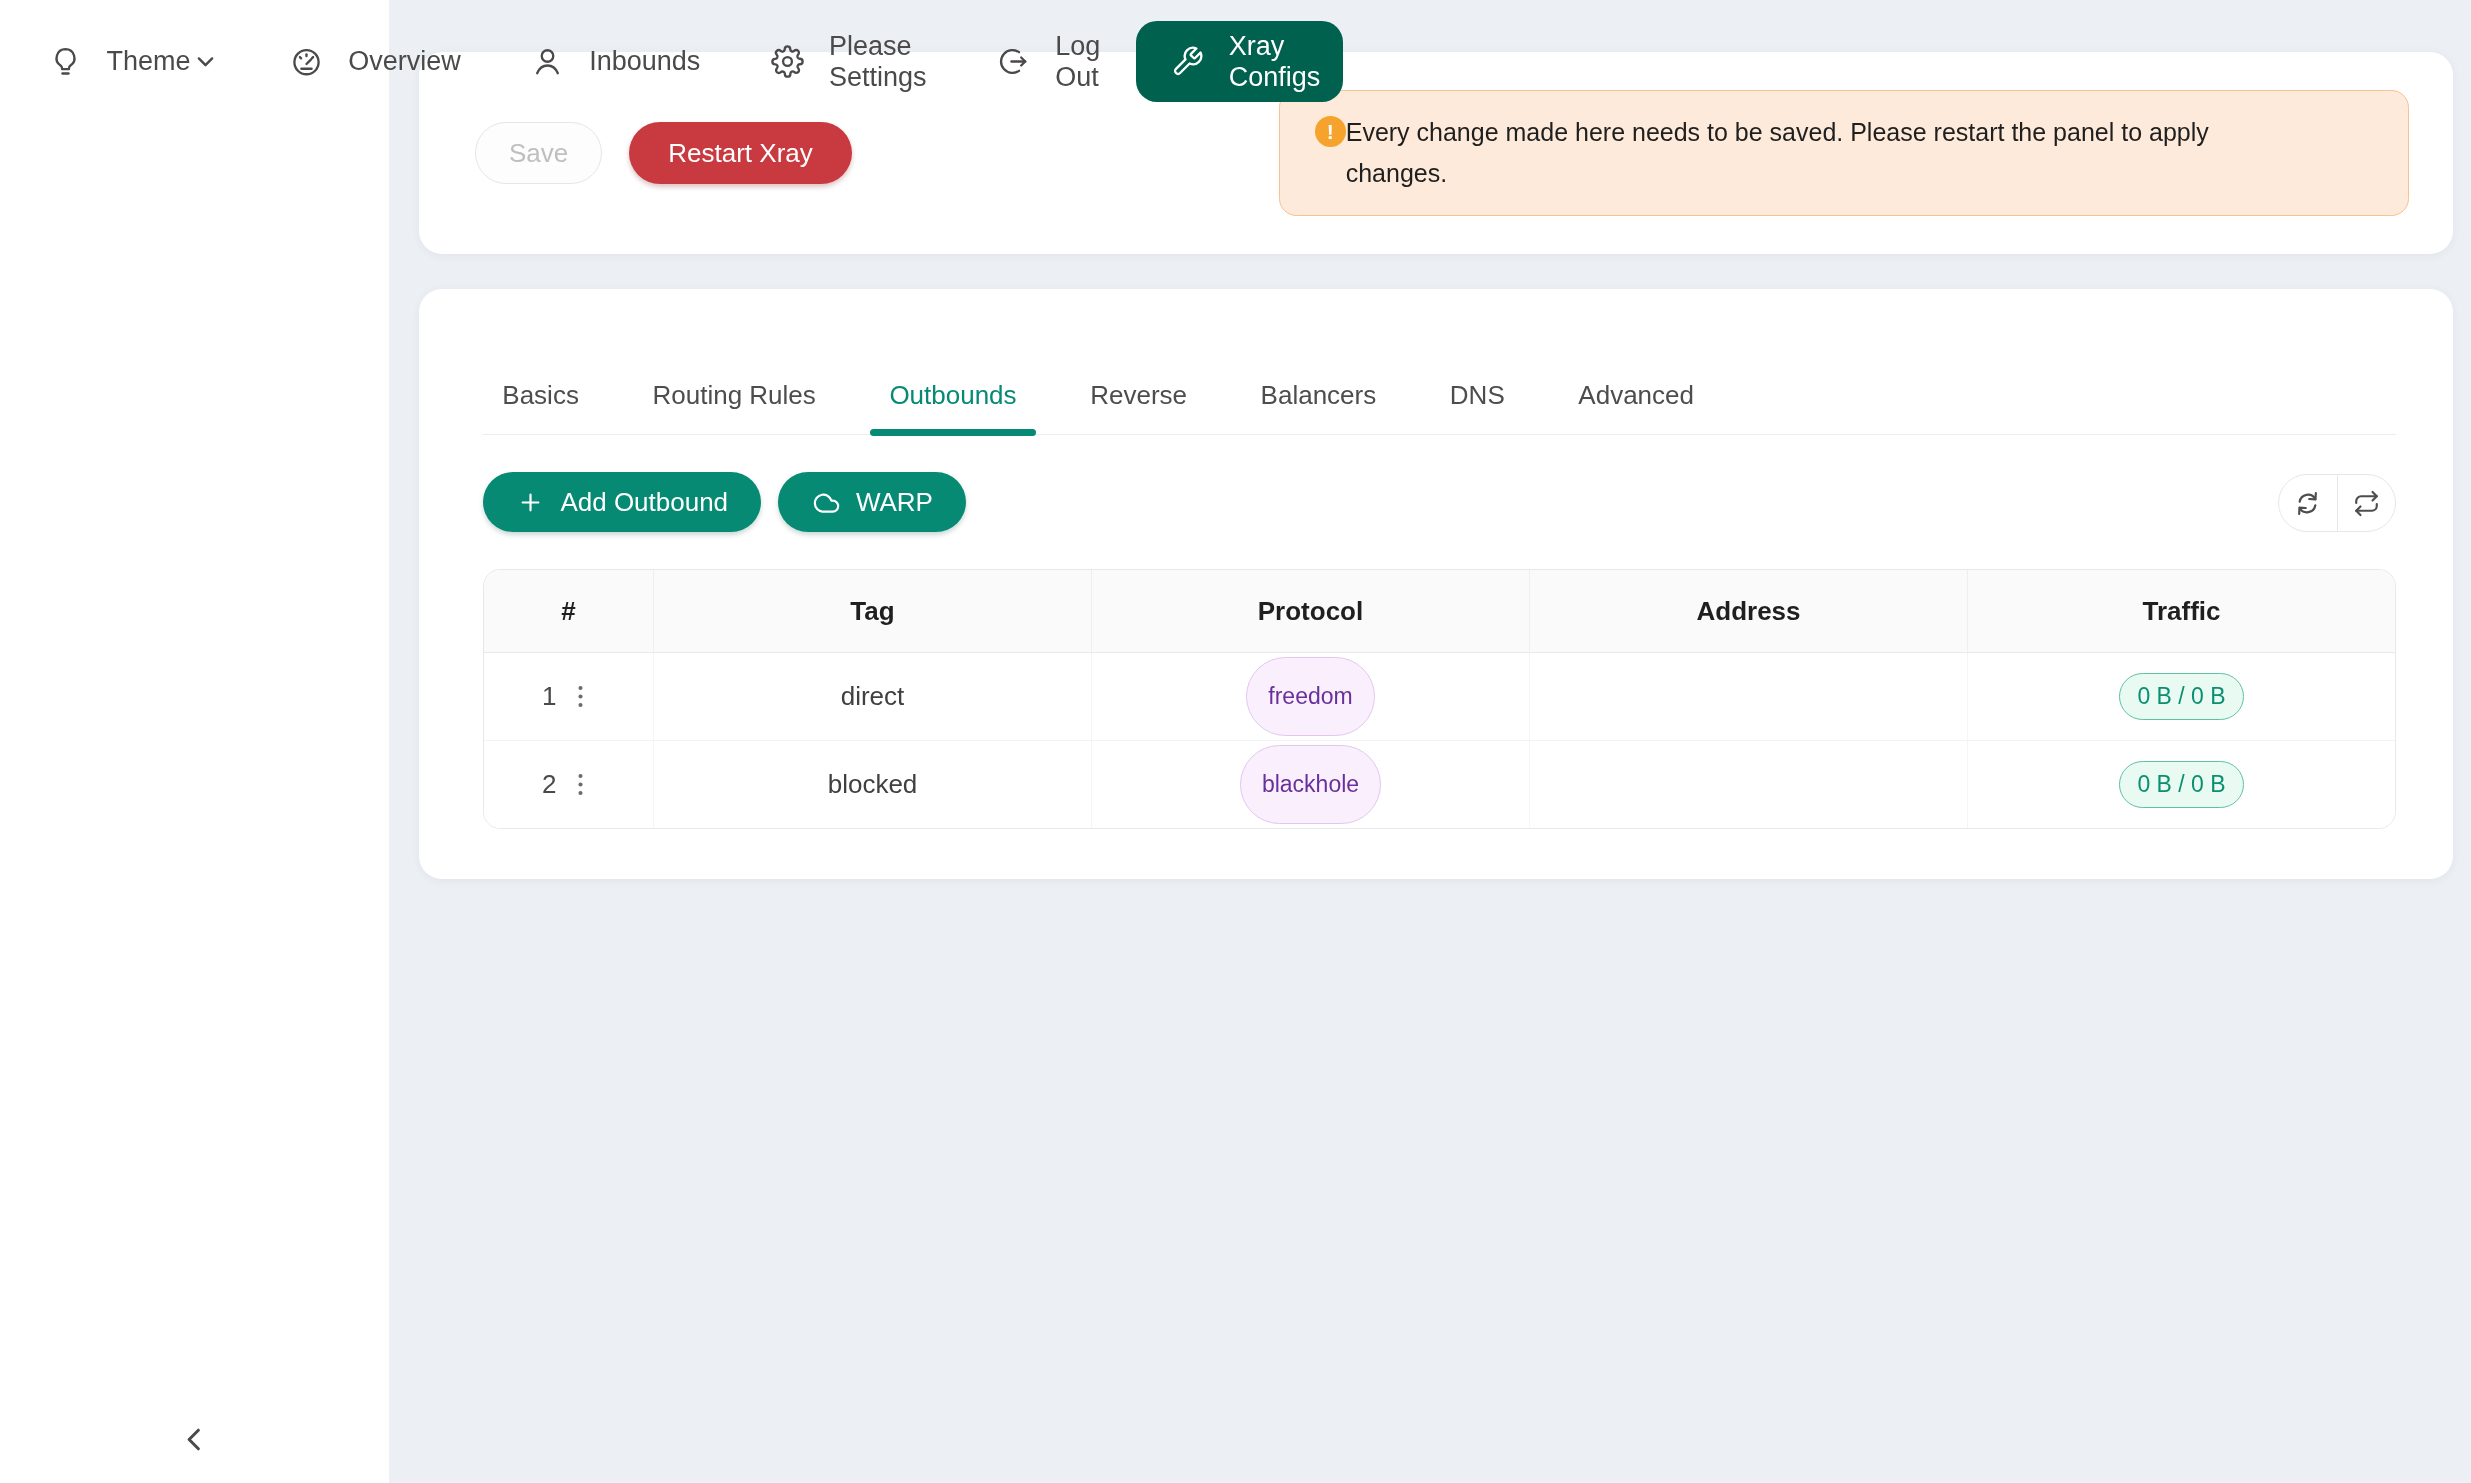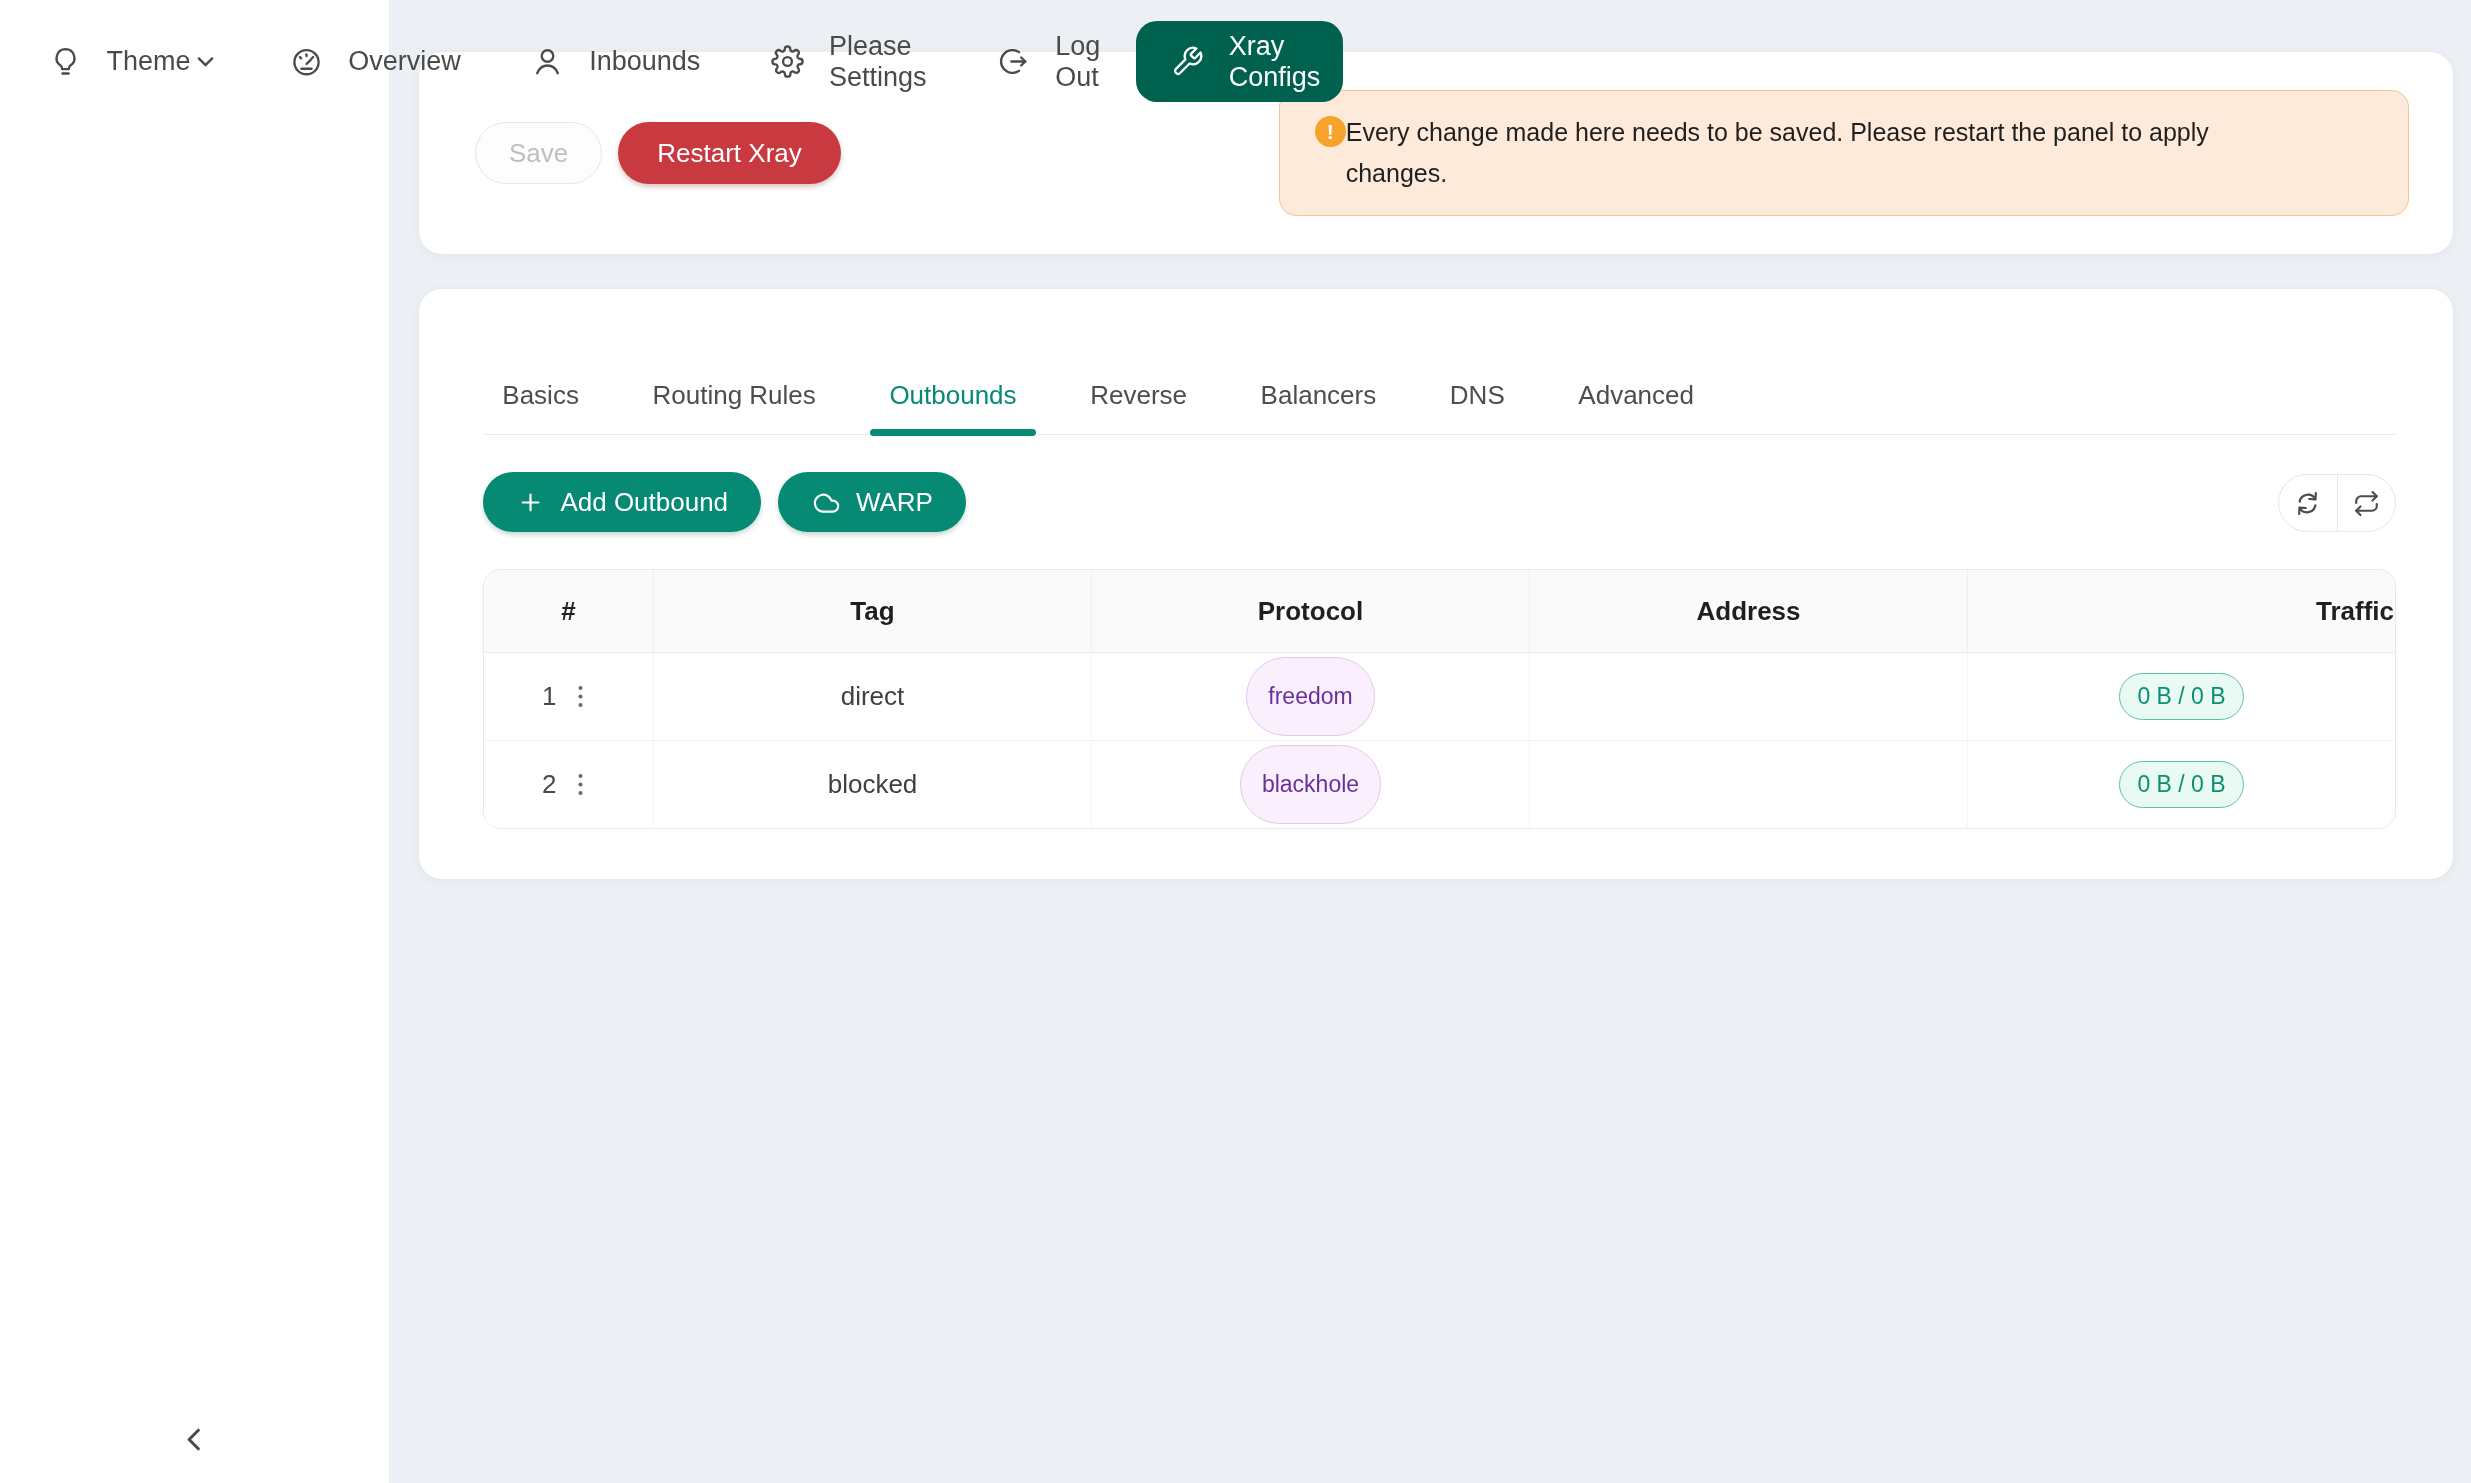--- a/index.html
+++ b/index.html
@@ -40,21 +40,21 @@
   .content { flex: 1; min-width: 0; }
   .card {
     background: #fff; border-radius: 23px;
     box-shadow: 0 1.9px 9.7px rgba(15, 30, 60, 0.05);
   }
   .top-card {
     margin: 52px 19.3px 0 30px; height: 202px;
     display: flex; align-items: center; justify-content: space-between;
     padding: 0 44px 0 56px; box-sizing: border-box;
   }
-  .toolbar-buttons { display: flex; align-items: center; gap: 16px; }
+  .toolbar-buttons { display: flex; align-items: center; gap: 27px; }
 
   button { font-family: inherit; cursor: pointer; }
   .btn {
     height: 62px; border-radius: 31px; font-size: 26px;
     display: inline-flex; align-items: center; justify-content: center;
     border: none; white-space: nowrap;
   }
   .btn-disabled {
     background: #fdfdfd; border: 1.9px solid #e6e6e6; color: #bfbfbf;
     padding: 0 33px; cursor: not-allowed;
@@ -116,21 +116,21 @@
   .icon-group button + button { border-left: 1.9px solid #e7e7e7; }
   .icon-group svg { width: 29px; height: 29px; }
 
   
   .table-wrap { margin-top: 37px; border: 1.9px solid #e8e8eb; border-radius: 17.4px; overflow: hidden; }
   table { width: 100%; border-collapse: separate; border-spacing: 0; table-layout: fixed; }
   th {
     background: #fafafa; height: 80px; font-size: 26px; font-weight: 700; color: #1f1f1f;
     border-bottom: 1.9px solid #e9e9e9; border-right: 1.9px solid #efefef; text-align: center;
   }
-  th:last-child { border-right: none; text-align: right; }
+  th:last-child { border-right: none; }
   td {
     height: 85px; font-size: 26px; color: #404040; text-align: center;
     border-bottom: 1.9px solid #f3f3f3; border-right: 1.9px solid #f5f5f5; background: #fff;
   }
   td:last-child { border-right: none; }
   tr:last-child td { border-bottom: none; }
 
   .num-cell { display: flex; align-items: center; justify-content: center; gap: 9.7px; color: #4a4a4a; }
   .kebab { width: 29px; height: 29px; display: flex; color: #6b6b6b; cursor: pointer; }
   .kebab svg { width: 29px; height: 29px; }

